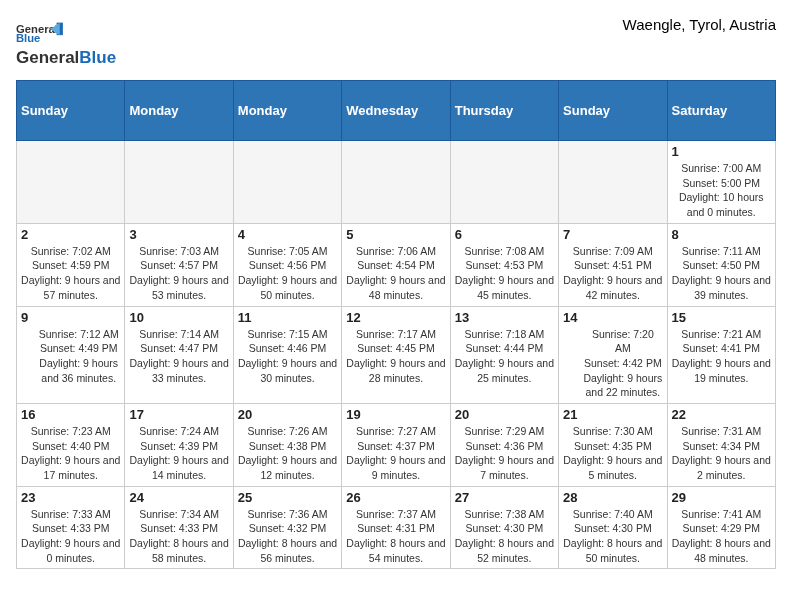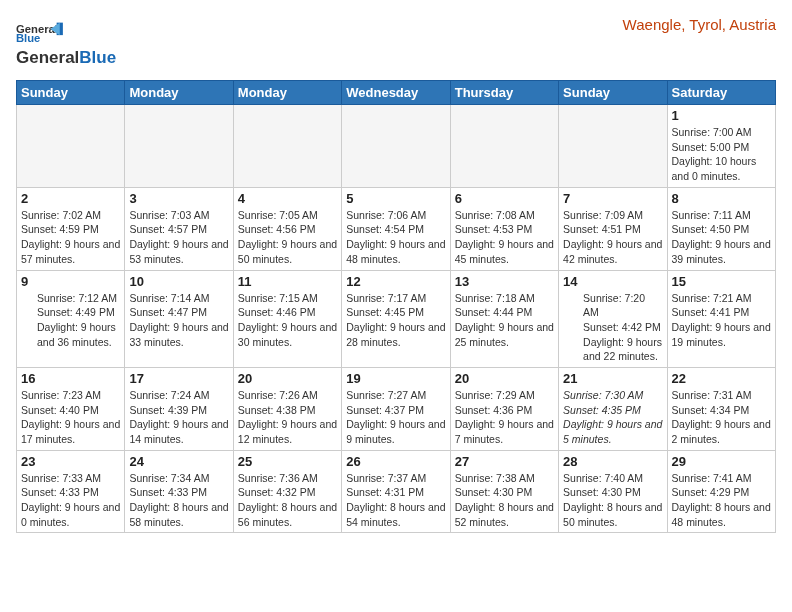--- a/index.html
+++ b/index.html
@@ -29,31 +29,31 @@
     .title-area {
       text-align: right;
     }
     .month-title {
       font-size: 32px;
       font-weight: bold;
       color: #222;
     }
     .location-title {
       font-size: 15px;
-      color: #c2410c;
+      color: #000000;
     }
     .calendar-table {
       width: 100%;
       border-collapse: collapse;
       font-size: 11px;
     }
     .calendar-table th {
       background-color: #2e75b6;
       color: #fff;
-      padding: 4px 4px;
+      padding: 22px 4px;
       text-align: left;
       font-size: 13px;
       font-weight: bold;
       border: 1px solid #1a5a9a;
     }
     .calendar-table td {
       border: 1px solid #ccc;
       vertical-align: top;
       padding: 3px 4px;
       width: calc(100% / 7);
@@ -66,20 +66,21 @@
     .day-number {
       font-size: 13px;
       font-weight: bold;
       color: #222;
       margin-bottom: 2px;
     }
     .day-info {
       color: #333;
       font-size: 10.5px;
       line-height: 1.4;
+      text-align: center;
     }
   </style>
 </head>
 <body>
 
 <div class="header-area">
   <div class="logo">
     <svg class="logo-icon" viewBox="0 0 80 40">
       <text x="0" y="22" font-family="Arial" font-size="18" font-weight="bold" fill="#333">General</text>
       <text x="0" y="36" font-family="Arial" font-size="18" font-weight="bold" fill="#1a6ab5">Blue</text>
@@ -237,21 +238,21 @@
 Daylight: 9 hours and 9 minutes.</div>
         </td>
         <td>
           <div class="day-number">20</div>
           <div class="day-info" style="white-space: pre-line;">Sunrise: 7:29 AM
 Sunset: 4:36 PM
 Daylight: 9 hours and 7 minutes.</div>
         </td>
         <td>
           <div class="day-number">21</div>
-          <div class="day-info" style="white-space: pre-line; font-style: italic;">Sunrise: 7:30 AM
+          <div class="day-info" style="white-space: pre-line;">Sunrise: 7:30 AM
 Sunset: 4:35 PM
 Daylight: 9 hours and 5 minutes.</div>
         </td>
         <td>
           <div class="day-number">22</div>
           <div class="day-info" style="white-space: pre-line;">Sunrise: 7:31 AM
 Sunset: 4:34 PM
 Daylight: 9 hours and 2 minutes.</div>
         </td>
       </tr>

